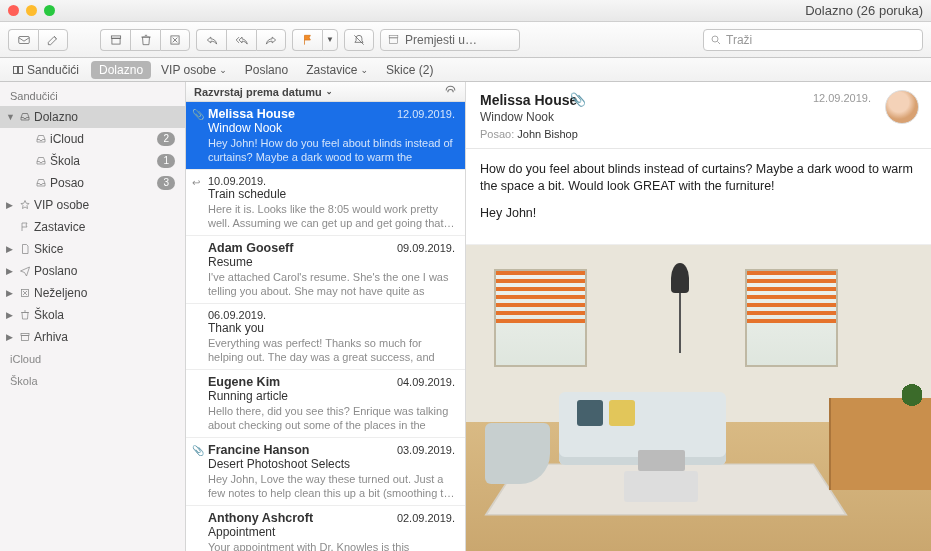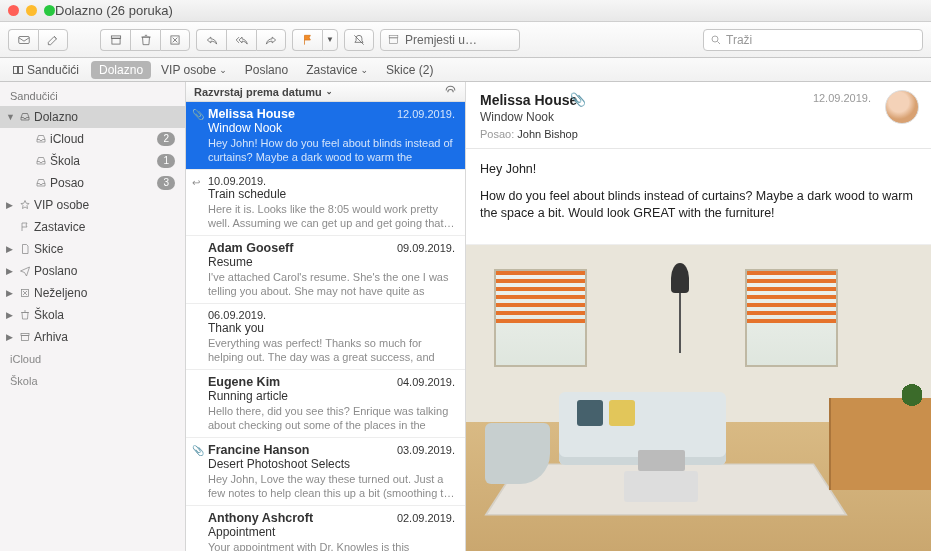--- a/index.html
+++ b/index.html
@@ -5,21 +5,21 @@
 * { margin: 0; padding: 0; box-sizing: border-box; }
 body { font-family: -apple-system, "Helvetica Neue", Arial, sans-serif; font-size: 12px; color: #333; background: #ececec; overflow: hidden; width: 931px; height: 551px; }
 
 
 .titlebar { height: 22px; background: linear-gradient(#f6f6f6,#e8e8e8); border-bottom: 1px solid #cfcfcf; display: flex; align-items: center; padding: 0 8px; }
 .traffic { display: flex; gap: 7px; }
 .dot { width: 11px; height: 11px; border-radius: 50%; }
 .dot.red { background: #ff5f57; }
 .dot.yellow { background: #febc2e; }
 .dot.green { background: #28c840; }
-.title { flex: 1; text-align: left; font-size: 13px; color: #4a4a4a; }
+.title { flex: 1; text-align: right; font-size: 13px; color: #4a4a4a; }
 
 
 .toolbar { height: 36px; background: linear-gradient(#fdfdfd,#f1f1f1); border-bottom: 1px solid #c7c7c7; display: flex; align-items: center; padding: 0 8px; gap: 6px; }
 .tbtn, .tgroup .tbtn { height: 22px; min-width: 30px; background: linear-gradient(#fff,#f3f3f3); border: 1px solid #c7c7c7; border-radius: 4px; display: flex; align-items: center; justify-content: center; cursor: default; color: #555; }
 .tgroup { display: flex; }
 .tgroup .tbtn { border-radius: 0; border-right: none; }
 .tgroup .tbtn:first-child { border-radius: 4px 0 0 4px; }
 .tgroup .tbtn:last-child { border-radius: 0 4px 4px 0; border-right: 1px solid #c7c7c7; }
 .tbtn svg { width: 14px; height: 14px; stroke: #606060; fill: none; stroke-width: 1.3; }
 .move-field { height: 22px; flex: 0 0 140px; background: linear-gradient(#fff,#f3f3f3); border: 1px solid #c7c7c7; border-radius: 4px; display: flex; align-items: center; padding: 0 6px; font-size: 12px; color: #666; gap: 5px; }
@@ -414,22 +414,22 @@
       <span class="clip">📎</span>
       <div class="subj">Window Nook</div>
       <div class="to">
         <span class="to-label">Posao:</span>
         <span>John Bishop</span>
       </div>
       <div class="date">12.09.2019.</div>
       <div class="avatar"></div>
     </div>
     <div class="rbody">
+      <p>How do you feel about blinds instead of curtains? Maybe a dark wood to warm the space a bit. Would look GREAT with the furniture!</p>
       <p>Hey John!</p>
-      <p>How do you feel about blinds instead of curtains? Maybe a dark wood to warm the space a bit. Would look GREAT with the furniture!</p>
     </div>
     <div class="rimage">
       <div class="room-window w1">
           <div class="blind"></div>
         </div>
       <div class="room-window w2">
           <div class="blind"></div>
         </div>
       <div class="room-lamp"></div>
       <div class="room-floor"></div>

